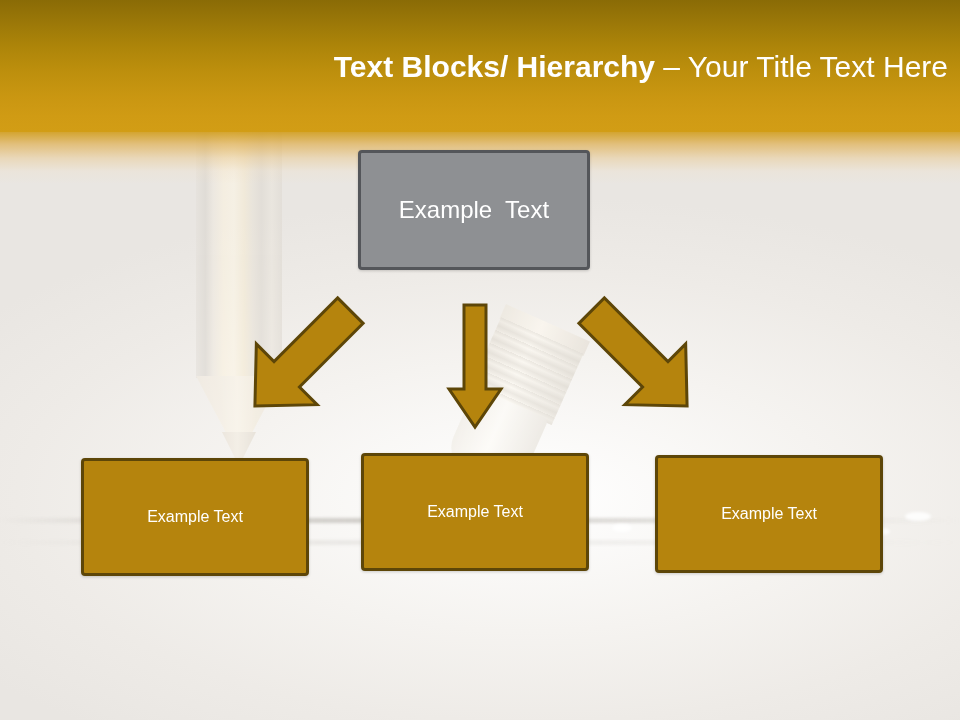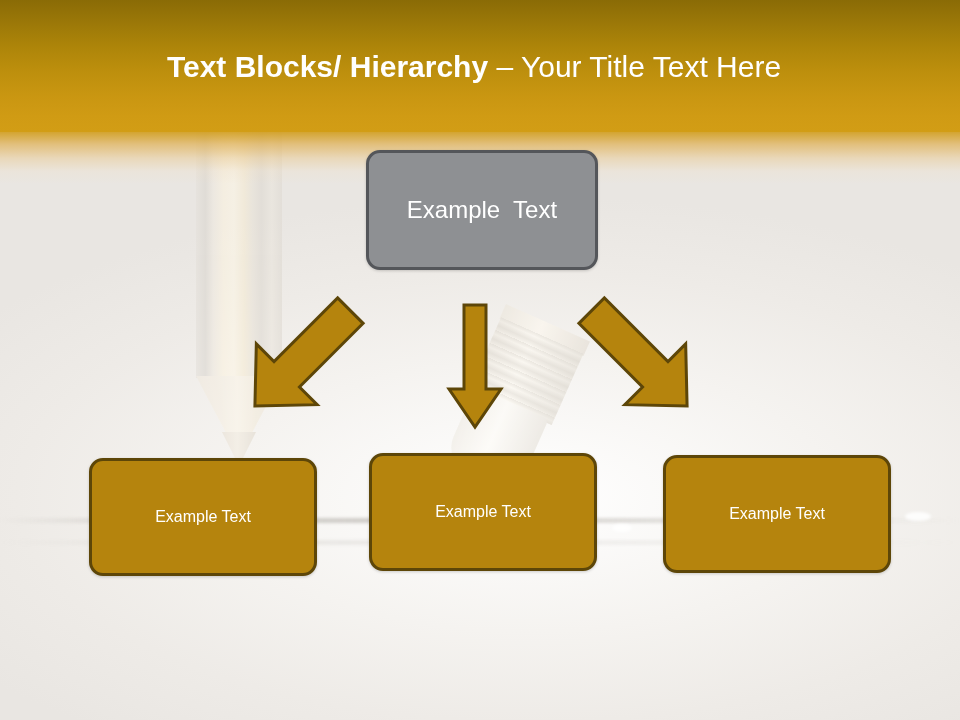--- a/index.html
+++ b/index.html
@@ -171,39 +171,38 @@
       #ac8409 34%,
       #bd8f0d 54%,
       #c99611 72%,
       #d09b14 88%,
       #d29d15 100%);
   }
   .title-text {
     position:absolute;
     left:0; right:12px;
     top: 50px;
-    text-align:center;
+    text-align:right;
     font-size: 30px;
     line-height: 34px;
     color: #ffffff;
     white-space: nowrap;
   }
   .title-strong { font-weight: 700; }
   .title-rest   { font-weight: 400; }
 
   
   .node {
     position: absolute;
     display:flex;
     align-items:center;
     justify-content:center;
     text-align:center;
     color: #ffffff;
-    border-radius: 14px;
-    margin-left: 8px;
+    border-radius: 4px;
   }
 
   .node-top {
     left: 358px; top: 150px;
     width: 232px; height: 120px;
     background: #8e9093;
     border: 3px solid #54565a;
     font-size: 24px;
     white-space: pre;
     box-shadow: 0 1px 3px rgba(0,0,0,.18);

